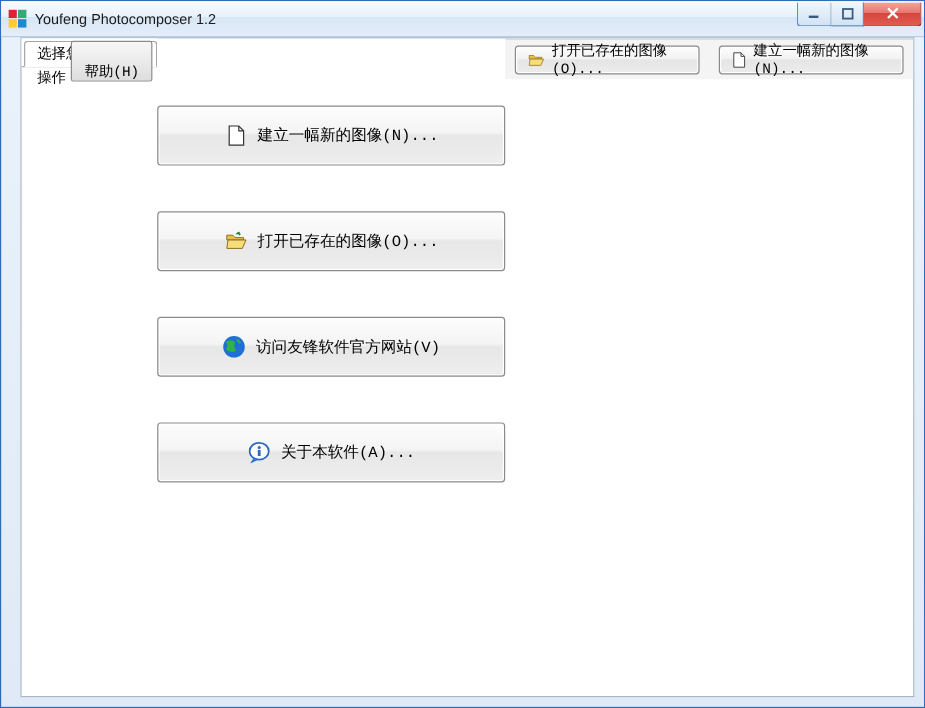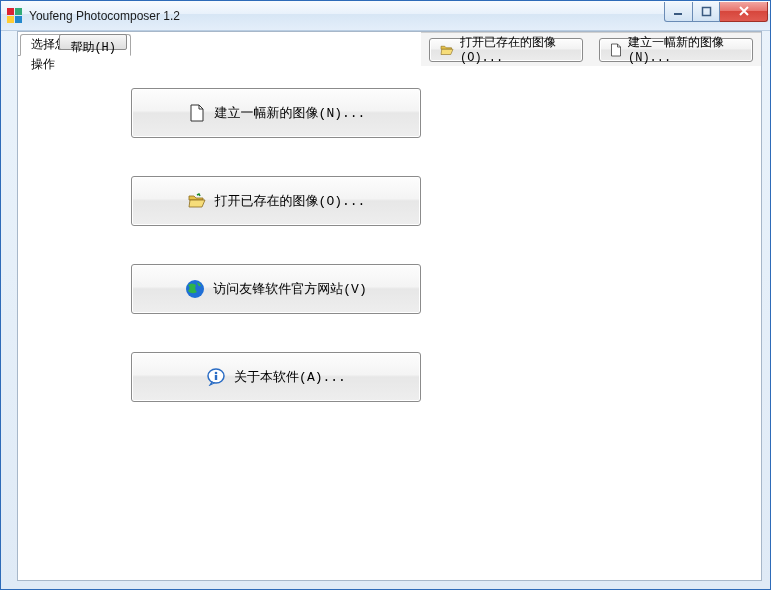--- a/index.html
+++ b/index.html
@@ -99,21 +99,21 @@
     margin-left: 2px;
     margin-bottom: -1px;
     font-size: 12px;
     color: #000;
   }
   .help-btn {
     position: absolute;
     right: 4px;
     top: 2px;
     height: 16px;
-    padding: 4px 10px;
+    padding: 16px 10px;
     border: 1px solid #8b8b8b;
     border-radius: 2px;
     background: linear-gradient(to bottom, #f7f7f7, #dedede);
     font-size: 12px;
     color: #000;
     cursor: default;
   }
 
   .main-panel {
     flex: 1;

